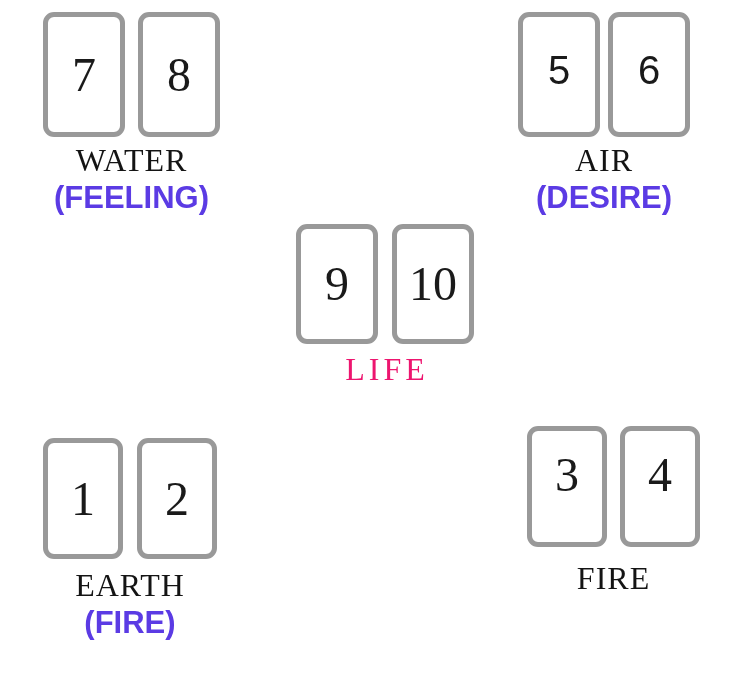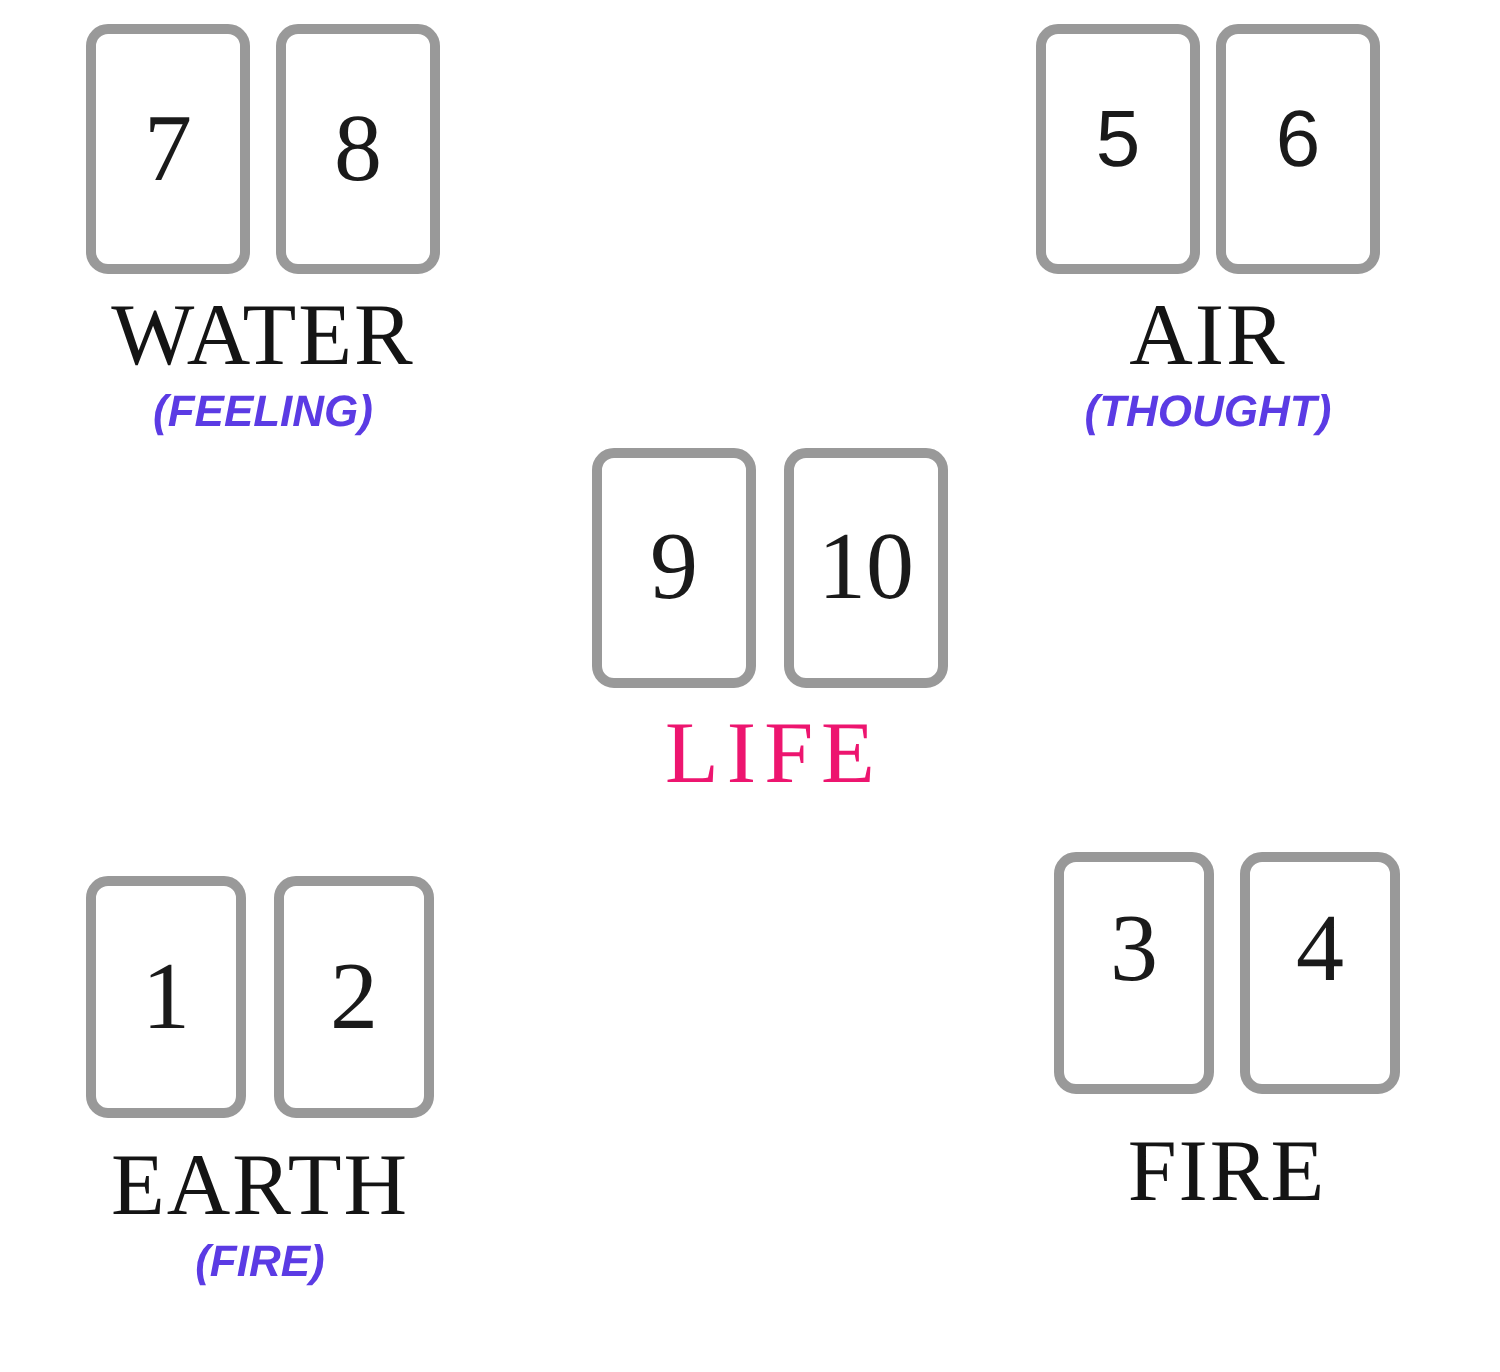--- a/index.html
+++ b/index.html
@@ -18,27 +18,27 @@
     border:5px solid var(--card_border,#999);
     border-radius:11px;
     display:flex;align-items:center;justify-content:center;
   }
   .num{
     font-family:"Liberation Serif","DejaVu Serif",serif;
     font-size:48px;color:var(--number_text,#1a1a1a);line-height:1;
   }
   .title{
     font-family:"Liberation Serif","DejaVu Serif",serif;
-    font-size:44px;line-height:1.12;color:var(--title_text,#141414);
+    font-size:32px;line-height:1.12;color:var(--title_text,#141414);
     letter-spacing:1px;text-align:center;white-space:nowrap;
   }
   .subtitle{
     font-family:"Liberation Sans","DejaVu Sans",sans-serif;
-    font-weight:700;font-style:italic;
-    font-size:22px;line-height:1.15;color:var(--subtitle_purple,#5b3be4);
+    font-weight:700;
+    font-size:31px;line-height:1.15;color:var(--subtitle_purple,#5b3be4);
     text-align:center;white-space:nowrap;margin-top:1px;
   }
 
   
   .water{left:41px;top:12px;width:181px;}
   .water .cards{gap:13px}
   .water .card{width:82px;height:125px}
   .water .title{margin-top:6px}
 
   .air{left:513px;top:12px;width:182px;}
@@ -84,21 +84,21 @@
   <section class="group air">
     <div class="cards">
       <div class="card">
         <span class="num">5</span>
       </div>
       <div class="card">
         <span class="num">6</span>
       </div>
     </div>
     <div class="title">AIR</div>
-    <div class="subtitle">(THOUGHT)</div>
+    <div class="subtitle">(DESIRE)</div>
   </section>
 
   <section class="group life">
     <div class="cards">
       <div class="card">
         <span class="num">9</span>
       </div>
       <div class="card">
         <span class="num">10</span>
       </div>

